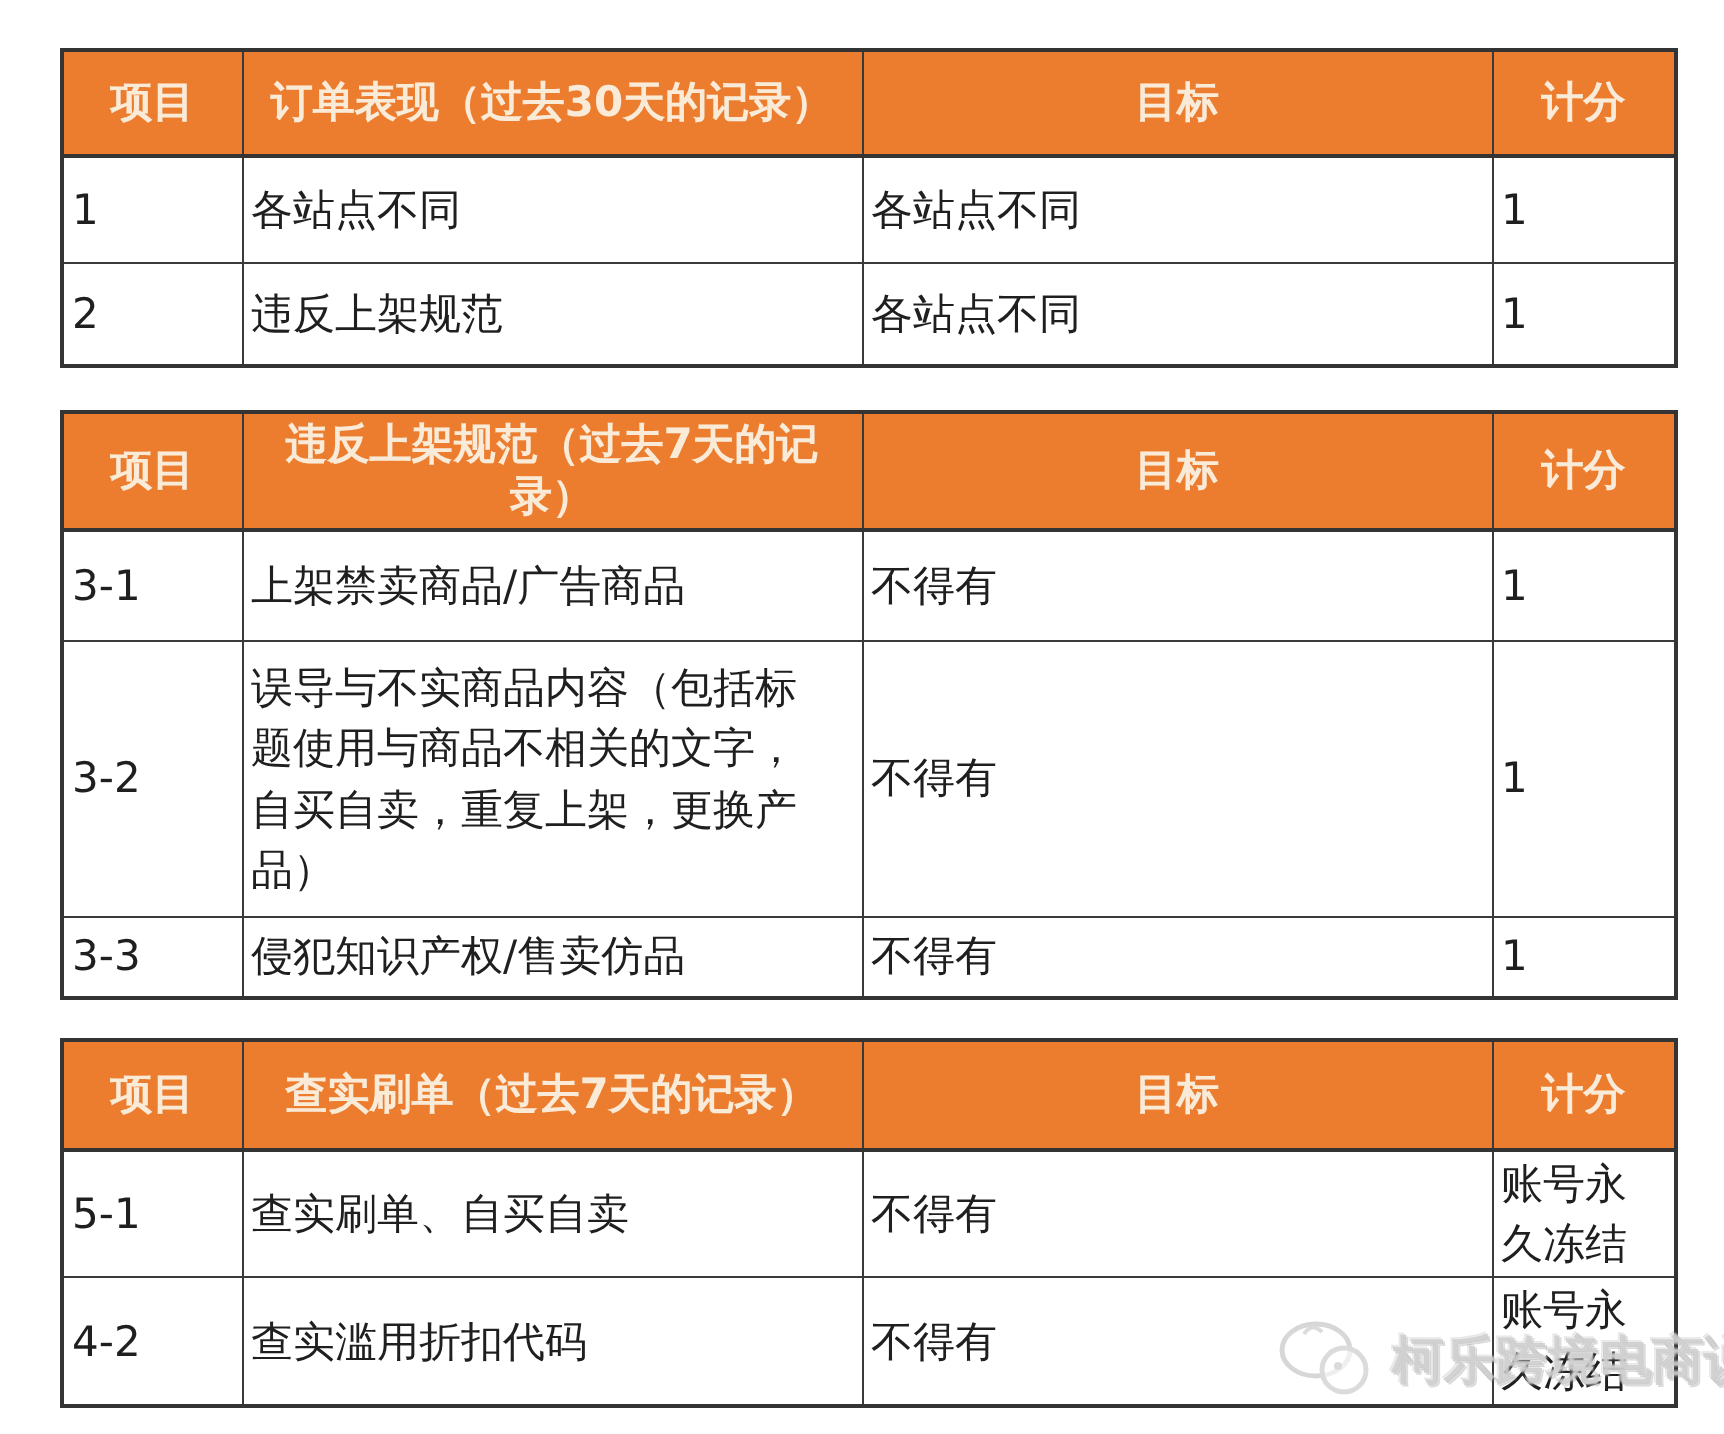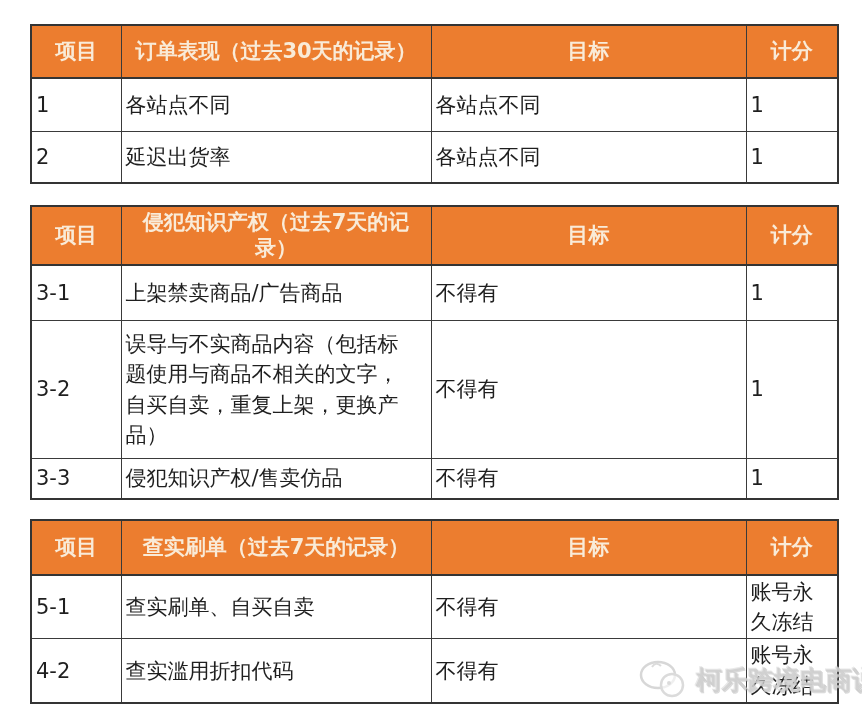--- a/index.html
+++ b/index.html
@@ -118,40 +118,40 @@
       <th>计分</th>
     </tr>
     <tr class="r0">
       <td class="cell-item">1</td>
       <td class="cell-name">各站点不同</td>
       <td class="cell-target">各站点不同</td>
       <td class="cell-score">1</td>
     </tr>
     <tr class="r1">
       <td class="cell-item">2</td>
-      <td class="cell-name">延迟出货率</td>
+      <td class="cell-name">违反上架规范</td>
       <td class="cell-target">各站点不同</td>
       <td class="cell-score">1</td>
     </tr>
   </tbody>
     </table>
 
   <div class="spacer-a"></div>
 
   <table class="score-table t2">
     <colgroup>
       <col style="width:90px">
         <col style="width:310px">
         <col style="width:315px">
         <col style="width:92px">
     </colgroup>
     <tbody>
         <tr class="hrow">
       <th>项目</th>
-      <th>侵犯知识产权（过去7天的记
+      <th>违反上架规范（过去7天的记
 录）</th>
       <th>目标</th>
       <th>计分</th>
     </tr>
     <tr class="r0">
       <td class="cell-item">3-1</td>
       <td class="cell-name">上架禁卖商品/广告商品</td>
       <td class="cell-target">不得有</td>
       <td class="cell-score">1</td>
     </tr>

